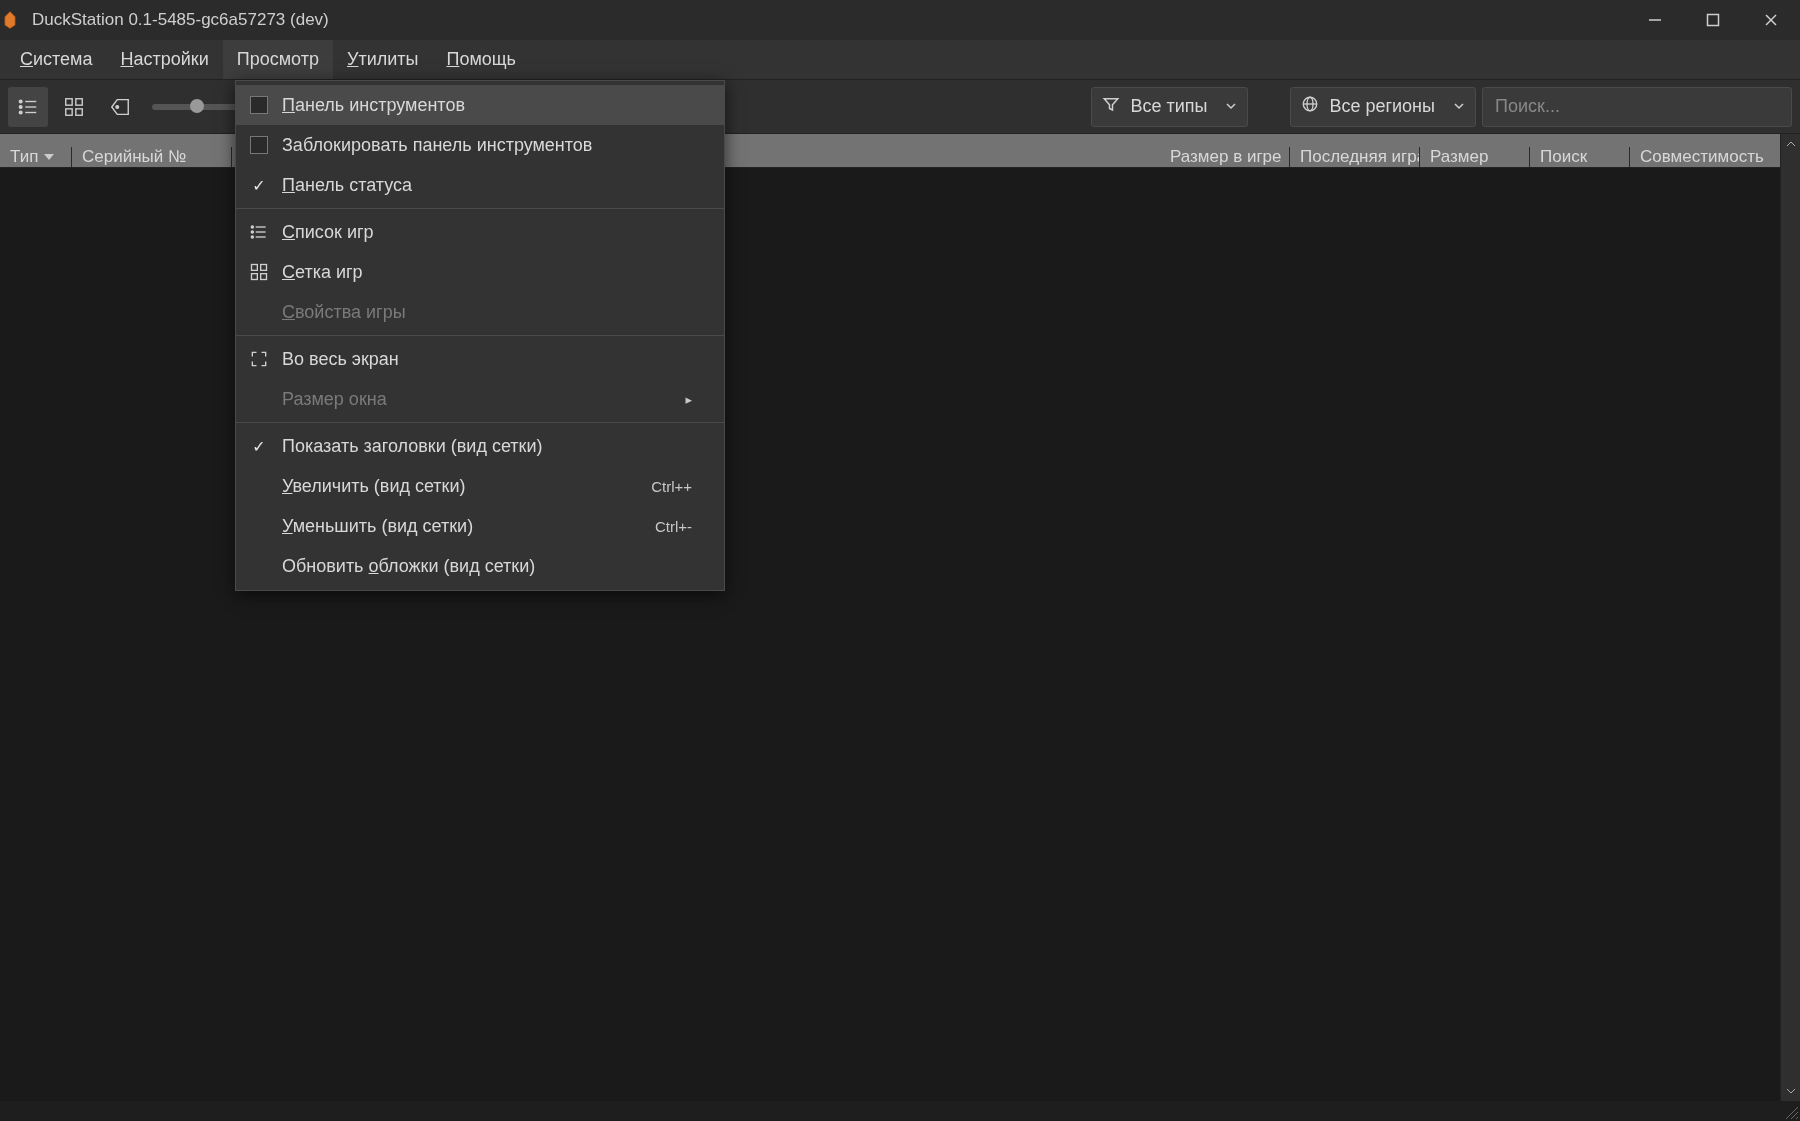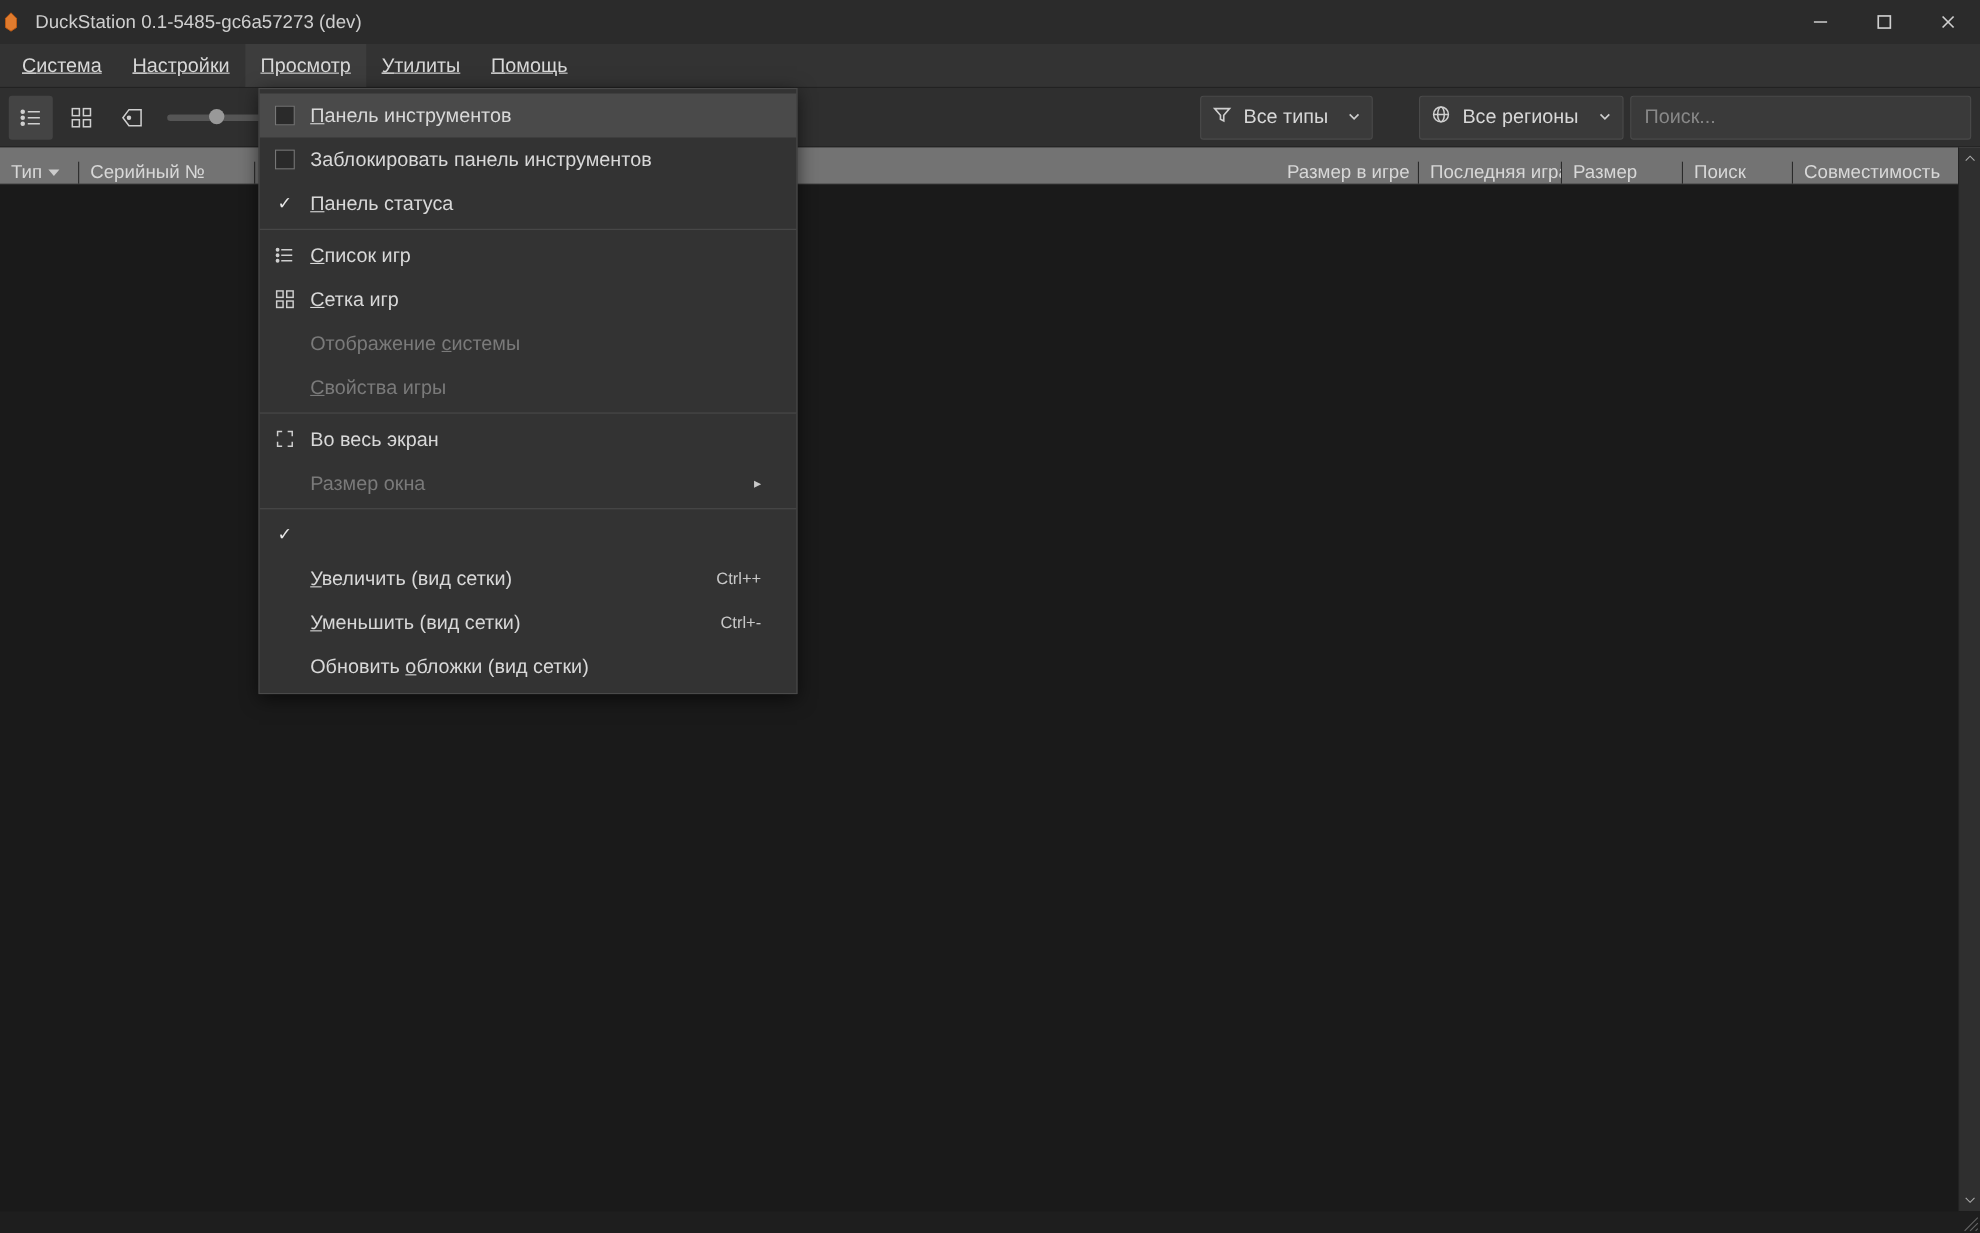--- a/index.html
+++ b/index.html
@@ -37,21 +37,20 @@
   display: flex;
   align-items: stretch;
   padding-left: 6px;
   border-bottom: 1px solid #222;
 }
 .menu-item {
   padding: 0 14px;
   display: flex; align-items: center;
   color: #d8d8d8;
   font-size: 18px;
-  text-decoration: underline;
 }
 .menu-item.active { background: #3d3d3d; }
 .menu-item .ul { text-decoration: underline; }
 .toolbar {
   height: 54px;
   background: #2f2f2f;
   display: flex;
   align-items: center;
   padding: 0 8px;
   border-bottom: 1px solid #222;
@@ -374,24 +373,20 @@
           <rect x="3" y="3" width="7" height="7"></rect>
           <rect x="14" y="3" width="7" height="7"></rect>
           <rect x="3" y="14" width="7" height="7"></rect>
           <rect x="14" y="14" width="7" height="7"></rect>
         </svg>
     </span>
     <span class="dd-label"><span class="ul">С</span>етка игр</span>
   </div>
   <div class="dd-row disabled">
     <span class="dd-icon"></span>
-    <span class="dd-label">Отображение <span class="ul">с</span>истемы</span>
-  </div>
-  <div class="dd-row disabled">
-    <span class="dd-icon"></span>
     <span class="dd-label"><span class="ul">С</span>войства игры</span>
   </div>
   <div class="dd-sep"></div>
   <div class="dd-row">
     <span class="dd-icon">
       <svg width="20" height="20" viewBox="0 0 24 24">
           <path d="M4 9 L4 4 L9 4"></path>
           <path d="M15 4 L20 4 L20 9"></path>
           <path d="M20 15 L20 20 L15 20"></path>
           <path d="M9 20 L4 20 L4 15"></path>
@@ -402,20 +397,21 @@
   <div class="dd-row disabled">
     <span class="dd-icon"></span>
     <span class="dd-label">Размер окна</span>
     <span class="dd-sub-arrow">▸</span>
   </div>
   <div class="dd-sep"></div>
   <div class="dd-row">
     <span class="dd-icon">
         <span class="dd-check">✓</span>
       </span>
+    <span class="dd-label">Показать заголовки (вид сетки)</span>
   </div>
   <div class="dd-row">
     <span class="dd-icon"></span>
     <span class="dd-label"><span class="ul">У</span>величить (вид сетки)</span>
     <span class="dd-shortcut">Ctrl++</span>
   </div>
   <div class="dd-row">
     <span class="dd-icon"></span>
     <span class="dd-label"><span class="ul">У</span>меньшить (вид сетки)</span>
     <span class="dd-shortcut">Ctrl+-</span>

